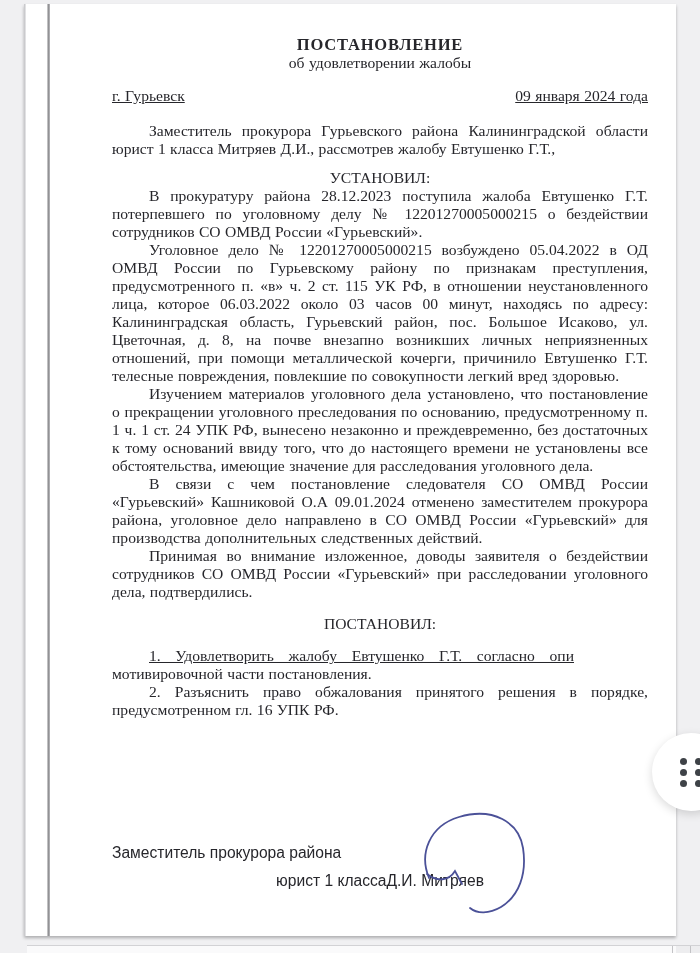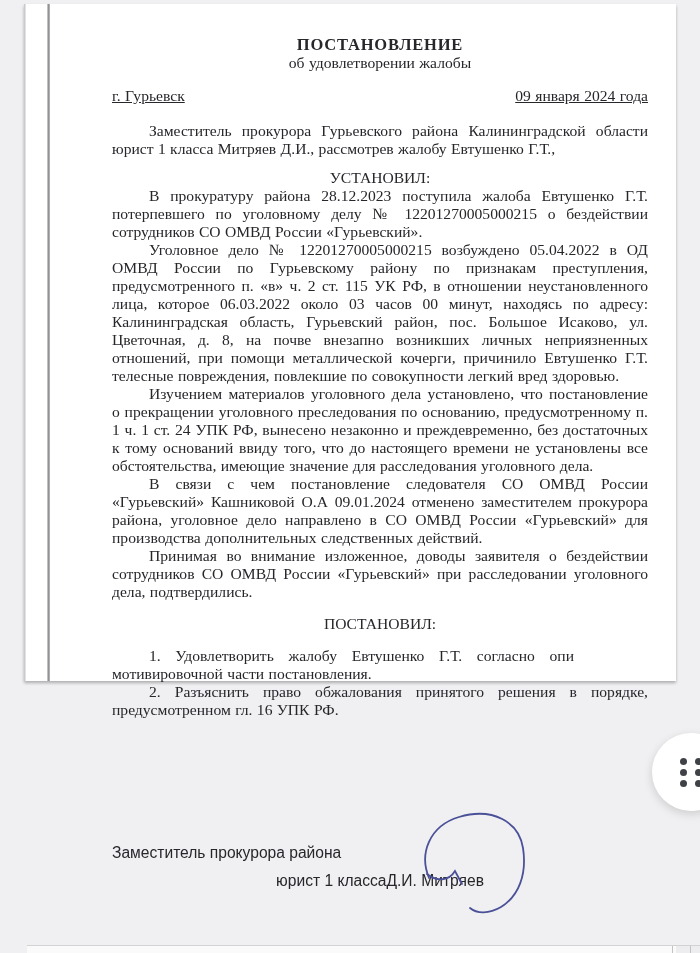--- a/index.html
+++ b/index.html
@@ -1,33 +1,33 @@
 <!DOCTYPE html>
 <html><head>
 <meta charset="utf-8">
 <style>
   html,body{margin:0;padding:0;}
   .stage{position:relative;width:700px;height:953px;background:#f0f0f2;overflow:hidden;}
-  .page{position:absolute;left:24px;top:4px;width:652px;height:677px;background:#ffffff;
+  .page{position:absolute;left:24px;top:4px;width:652px;height:932px;background:#ffffff;
         box-shadow:0 2px 3px rgba(0,0,0,.28);}
   .scanline-a{position:absolute;left:0;top:0;bottom:0;width:2px;
         background:linear-gradient(90deg,#bfbfc2,#ececee);}
   .scanline-b{position:absolute;left:23px;top:0;bottom:0;width:3px;
         background:linear-gradient(90deg,#dededf,#8e8e91 45%,#bcbcbf);}
   .content{position:absolute;left:88px;top:32px;width:536px;
         font-family:"Liberation Serif","DejaVu Serif",serif;
         font-size:15.6px;line-height:18px;color:#26262b;text-align:justify;word-spacing:.5px;}
   .title{text-align:center;font-weight:bold;font-size:16.5px;letter-spacing:.8px;text-align-last:center;}
   .subtitle{text-align:right;text-align-last:center;}
   .dateline{display:flex;justify-content:space-between;margin-top:15px;text-decoration:underline;}
   .para{margin:0;text-indent:37px;}
   .intro{margin-top:17px;}
   .section-header{text-align:center;text-align-last:center;margin-top:11px;}
   .resolved-header{margin-top:14px;margin-bottom:14px;}
-  .res-line1{width:462px;text-indent:37px;text-align:justify;text-align-last:justify;}
+  .res-line1{width:462px;text-indent:37px;text-align:justify;text-align-last:justify;text-decoration:underline;}
   .res-line2{text-align:left;}
   .sign-block{position:absolute;left:88px;width:536px;top:840px;
         font-family:Liberation Sans, sans-serif;
         font-size:15.6px;line-height:18px;color:#26262b;}
   .sign-row{display:flex;justify-content:center;margin-top:10px;}
   .signature{position:absolute;left:391px;top:806px;}
   .badge{position:absolute;left:577px;top:747px;width:62px;height:44px;border-radius:50%;
         background:#ffffff;box-shadow:0 3px 8px rgba(0,0,0,.16);display:flex;align-items:center;
         justify-content:center;font-family:"Liberation Sans",sans-serif;font-size:19px;
         color:#3a3d41;z-index:6;}

